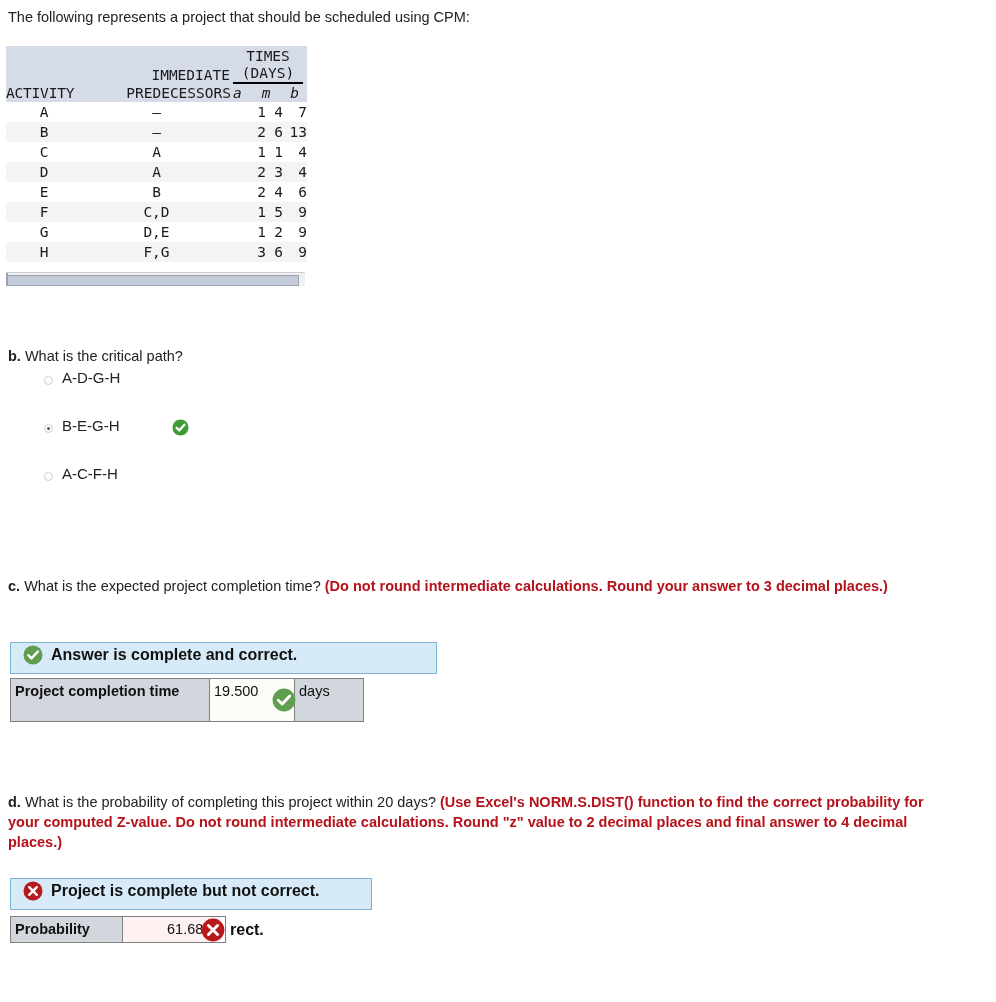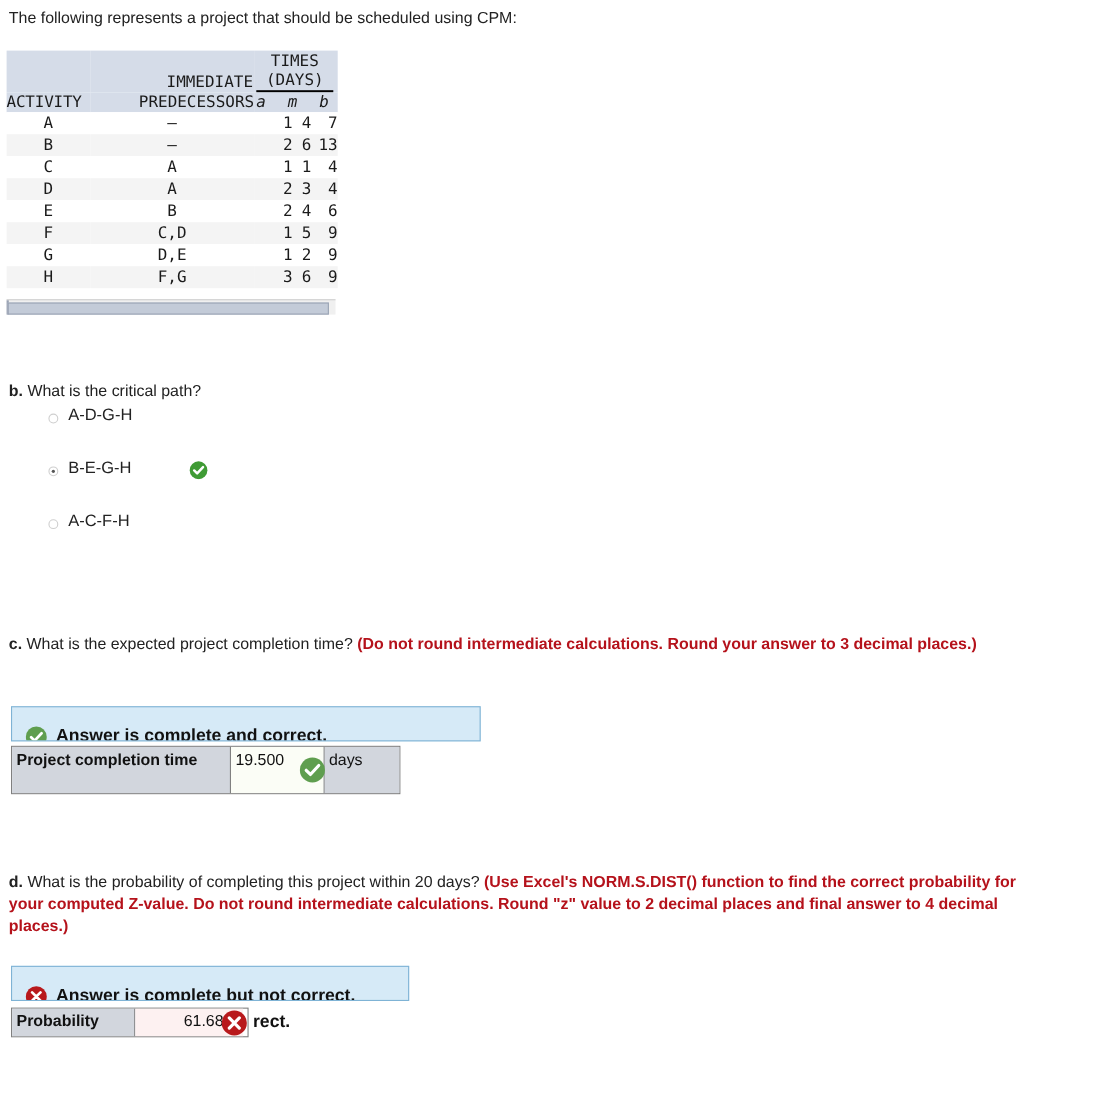--- a/index.html
+++ b/index.html
@@ -194,21 +194,21 @@
   .banner {
     position: absolute;
     background: #d6eaf7;
     border: 1px solid #7fb3d5;
     box-sizing: border-box;
     font-weight: bold;
     font-size: 16px;
     line-height: 20px;
     color: #111111;
     overflow: hidden;
-    padding: 17px 8px 6px 12px;
+    padding: 1px 8px 6px 12px;
   }
   .banner .btext { margin-left: 8px; vertical-align: middle; }
   .banner-correct {
     left: 10px;
     top: 642px;
     width: 427px;
     height: 32px;
     white-space: nowrap;
   }
   .banner-incorrect {
@@ -477,21 +477,21 @@
   <span>What is the probability of completing this project within 20 days?</span>
   <span class="redhint">(Use Excel's NORM.S.DIST() function to find the correct probability for your computed Z-value. Do not round intermediate calculations. Round "z" value to 2 decimal places and final answer to 4 decimal places.)</span>
 </div>
 
 <div class="banner banner-incorrect">
   <span class="ico">
     <svg width="20" height="20" viewBox="0 0 20 20">
       <circle cx="10" cy="10" r="9.5" fill="#b8191c"></circle>
       <path d="M6.2 6.2 L13.8 13.8 M13.8 6.2 L6.2 13.8" stroke="#ffffff" stroke-width="2.4" fill="none" stroke-linecap="round"></path>
     </svg>
-  </span><span class="btext">Answer is complete but not correct.</span>
+  </span><span class="btext">Project is complete but not correct.</span>
 </div>
 
 <div class="overflow-word">rect.</div>
 
 <div class="ansgrid grid-d">
   <div class="cell label-cell">Probability</div>
   <div class="cell input-cell wrong">
     <span>61.6800</span>
     <span class="cellmark ico">
       <svg width="24" height="24" viewBox="0 0 20 20">

